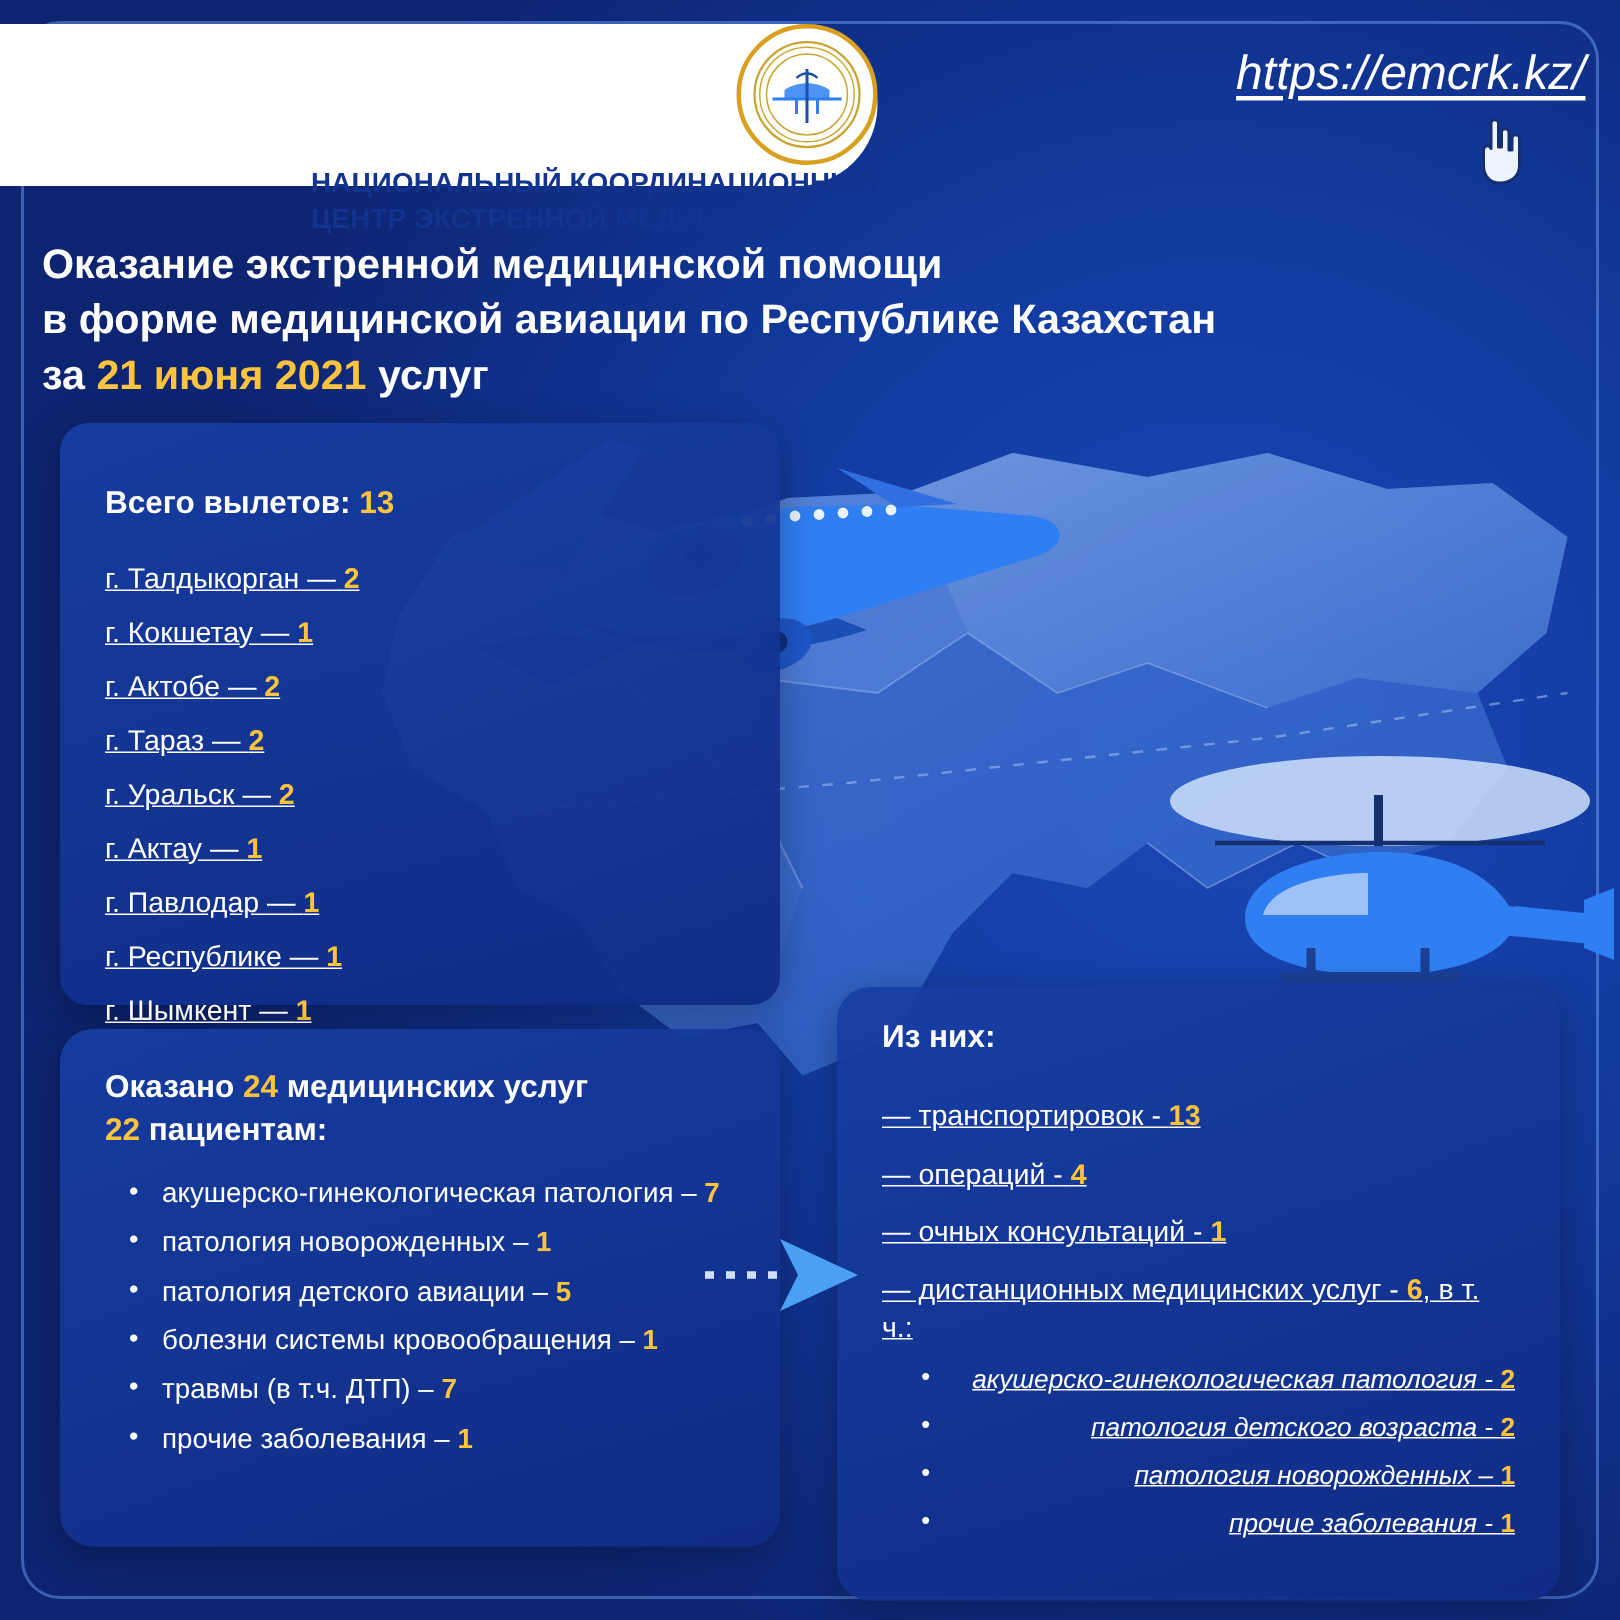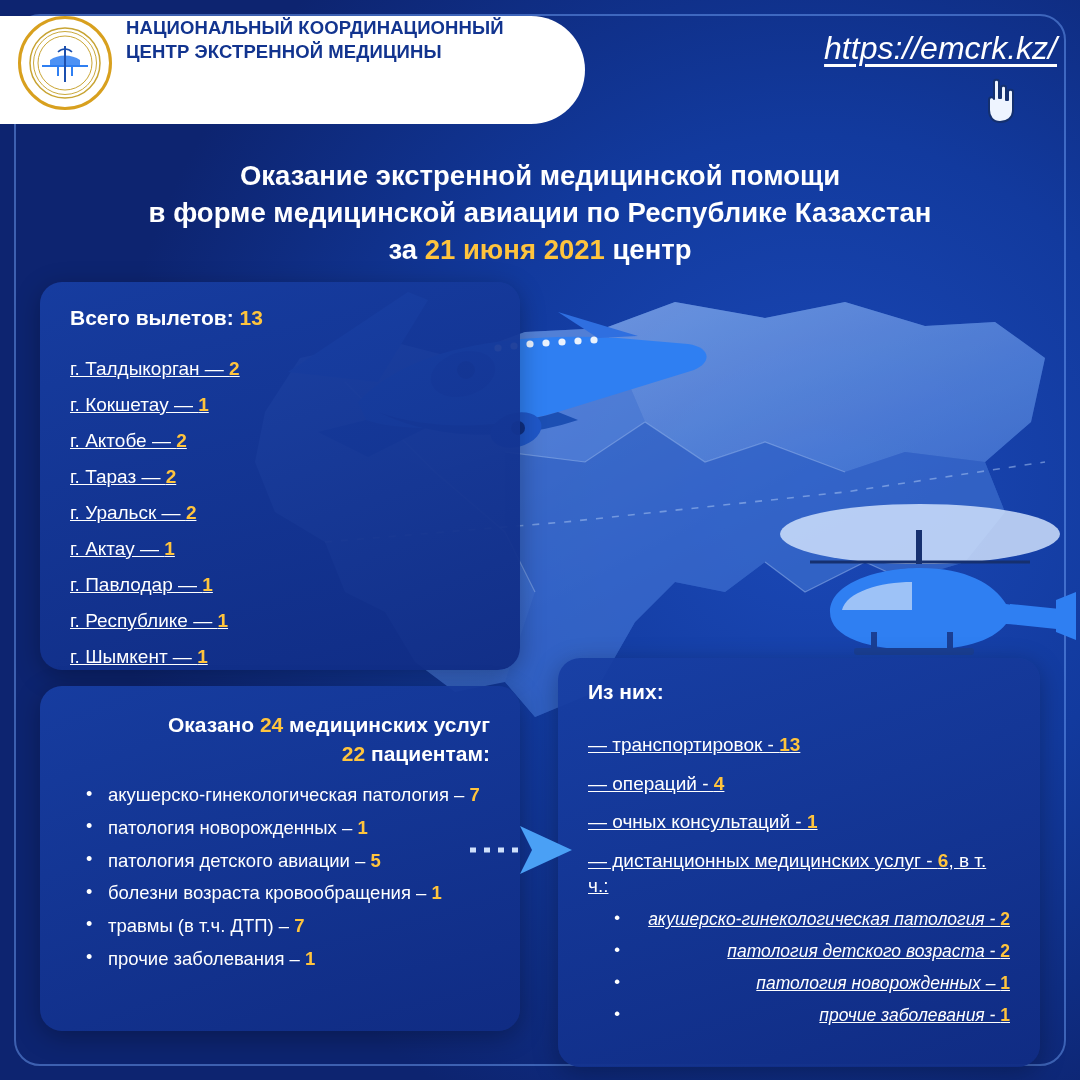--- a/index.html
+++ b/index.html
@@ -26,23 +26,24 @@
     pointer-events: none;
   }
 
   
   #header-plate {
     position: absolute;
     left: 0; top: 16px;
     width: 585px; height: 108px;
     background: #ffffff;
     border-radius: 0 54px 54px 0;
-    display: flex; align-items: flex-start;
+    display: flex; align-items: flex-end;
     padding-left: 18px;
     z-index: 6;
+    flex-direction: column;
   }
   #logo {
     width: 94px; height: 94px; flex: 0 0 94px;
     border-radius: 50%;
     background: #fff;
     border: 3px solid #d8a01e;
     position: relative;
     overflow: hidden;
   }
   #logo .inner {
@@ -76,21 +77,21 @@
     position: absolute;
     right: 60px; top: 76px;
     width: 40px; height: 48px;
     z-index: 6;
   }
 
   
   #title {
     position: absolute;
     top: 158px; left: 0; width: 1080px;
-    text-align: center;
+    text-align: left;
     color: #ffffff;
     font-weight: bold;
     font-size: 27.5px;
     line-height: 1.34;
     z-index: 5;
     padding: 0 28px;
   }
   #title .date { color: #ffc43d; }
 
   
@@ -111,21 +112,22 @@
     position: absolute;
     border-radius: 22px;
     background: linear-gradient(160deg, rgba(23,62,163,.93) 0%, rgba(16,44,132,.95) 100%);
     box-shadow: 0 6px 26px rgba(0,0,0,.28);
     color: #ffffff;
     z-index: 4;
   }
   #card-flights {
     left: 40px; top: 282px;
     width: 480px; height: 388px;
-    padding: 24px 30px;
+    padding: 42px 30px;
+    border-radius: 19px;
   }
   #card-services {
     left: 40px; top: 686px;
     width: 480px; height: 345px;
     padding: 24px 30px;
   }
   #card-breakdown {
     left: 558px; top: 658px;
     width: 482px; height: 409px;
     padding: 22px 30px;
@@ -137,21 +139,21 @@
   .flight-list { list-style: none; }
   .flight-list li {
     font-size: 19px;
     line-height: 1.0;
     padding: 8.5px 0;
     color: #ffffff;
     text-decoration: underline;
   }
   .flight-list li .num { color: #ffc43d; font-weight: bold; }
 
-  .svc-head { font-size: 21px; font-weight: bold; line-height: 1.4; margin-bottom: 10px; text-align: right; }
+  .svc-head { font-size: 21px; font-weight: bold; line-height: 1.4; margin-bottom: 10px; }
   .svc-head .num { color: #ffc43d; }
   .svc-list { list-style: none; margin-left: 8px; }
   .svc-list li {
     font-size: 18.5px;
     line-height: 1.28;
     padding: 4.5px 0 4.5px 30px;
     position: relative;
   }
   .svc-list li::before {
     content: "•";
@@ -285,21 +287,21 @@
   <a id="site-link" href="#">https://emcrk.kz/</a>
 
   <svg id="cursor-hand" viewBox="0 0 40 48">
     <path d="M14,6 C14,3 19,3 19,6 L19,22 L21,22 L21,12 C21,9 26,9 26,12 L26,24 L28,24 L28,16 C28,13 33,13 33,16 L33,34 C33,42 27,46 20,46 C13,46 9,41 9,34 L9,24 C9,21 13,20 14,23 Z" fill="#eef4ff" stroke="#14306f" stroke-width="2" stroke-linejoin="round"></path>
   </svg>
 
   <div id="title">
     <div>Оказание экстренной медицинской помощи</div>
     <div>в форме медицинской авиации по Республике Казахстан</div>
     <div>
-      <span>за </span><span class="date">21 июня 2021</span><span> центр</span>
+      <span>за </span><span class="date">21 июня 2021</span><span> услуг</span>
     </div>
   </div>
 
   <div class="card" id="card-flights">
     <div class="card-title">
       <span>Всего вылетов: </span><span class="num">13</span>
     </div>
     <ul class="flight-list">
       <li><span>г. Талдыкорган — </span><span class="num">2</span></li>
       <li><span>г. Кокшетау — </span><span class="num">1</span></li>
@@ -315,21 +317,21 @@
 
   <div class="card" id="card-services">
     <div class="svc-head">
       <span>Оказано </span><span class="num">24</span><span> медицинских услуг</span><br>
       <span class="num">22</span><span> пациентам:</span>
     </div>
     <ul class="svc-list">
       <li><span>акушерско-гинекологическая патология – </span><span class="num">7</span></li>
       <li><span>патология новорожденных – </span><span class="num">1</span></li>
       <li><span>патология детского авиации – </span><span class="num">5</span></li>
-      <li><span>болезни возраста кровообращения – </span><span class="num">1</span></li>
+      <li><span>болезни системы кровообращения – </span><span class="num">1</span></li>
       <li><span>травмы (в т.ч. ДТП) – </span><span class="num">7</span></li>
       <li><span>прочие заболевания – </span><span class="num">1</span></li>
     </ul>
   </div>
 
   <svg id="arrow-link" viewBox="0 0 110 52">
     <path d="M2,26 L58,26" stroke="#cfe0fb" stroke-width="5" stroke-dasharray="6 8" fill="none"></path>
     <path d="M52,2 L104,26 L52,50 L64,26 Z" fill="#4aa0f5"></path>
   </svg>
 

